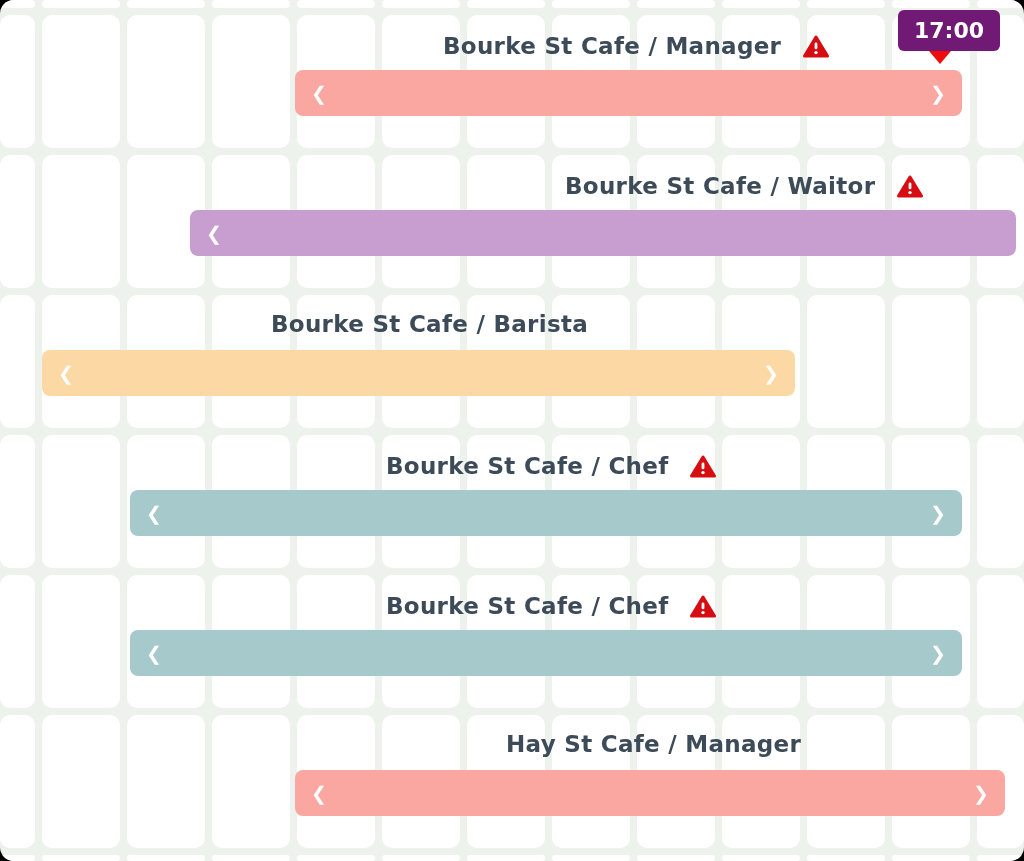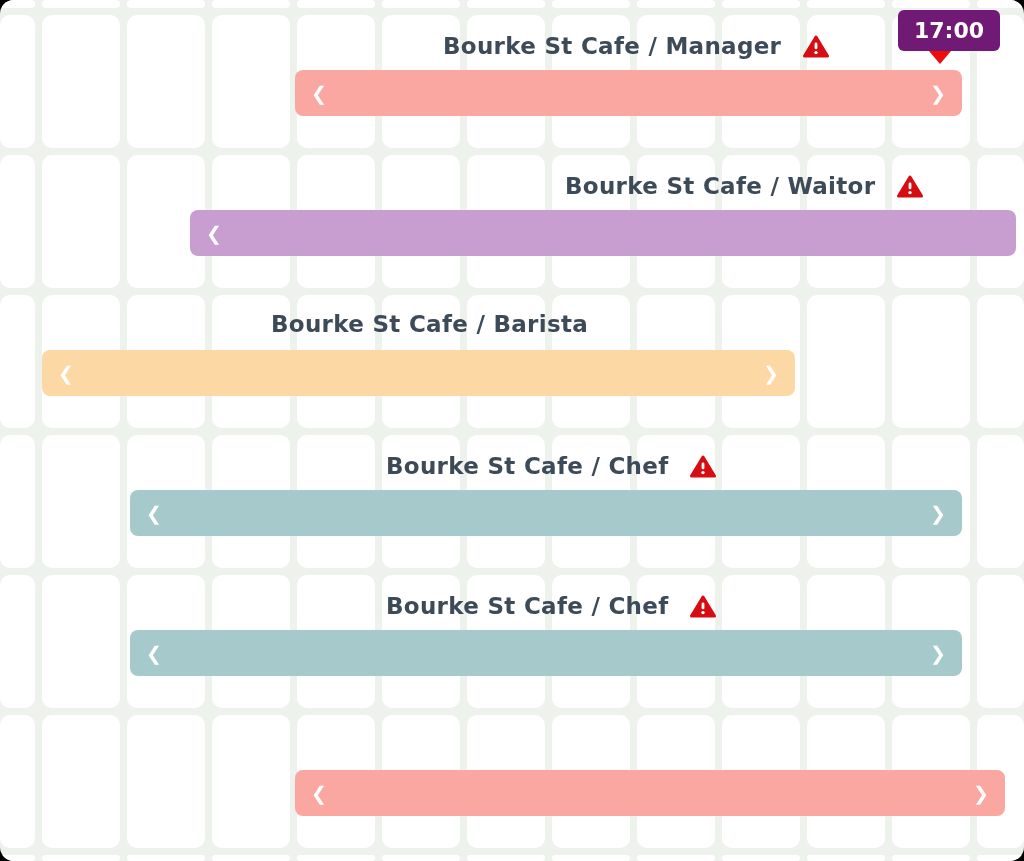--- a/index.html
+++ b/index.html
@@ -255,18 +255,21 @@
         <rect x="11.6" y="7.5" width="2.8" height="6.8" rx="1.4" fill="#ffffff"></rect>
         <circle cx="13" cy="17.6" r="1.7" fill="#ffffff"></circle>
       </svg>
     </span>
   </div>
   <div class="bar" style="left: 130px; top: 630px; width: 832px; background: rgb(166, 202, 204);">
     <span class="chevron">❮</span>
     <span class="chevron">❯</span>
   </div>
 
+  <div class="row-label" style="left:506px; top:731px;">
+    <span style="color: rgb(61, 75, 89);">Hay St Cafe / Manager</span>
+  </div>
   <div class="bar" style="left: 295px; top: 770px; width: 710px; background: rgb(251, 167, 161);">
     <span class="chevron">❮</span>
     <span class="chevron">❯</span>
   </div>
 
 </div>
 
 </body></html>

